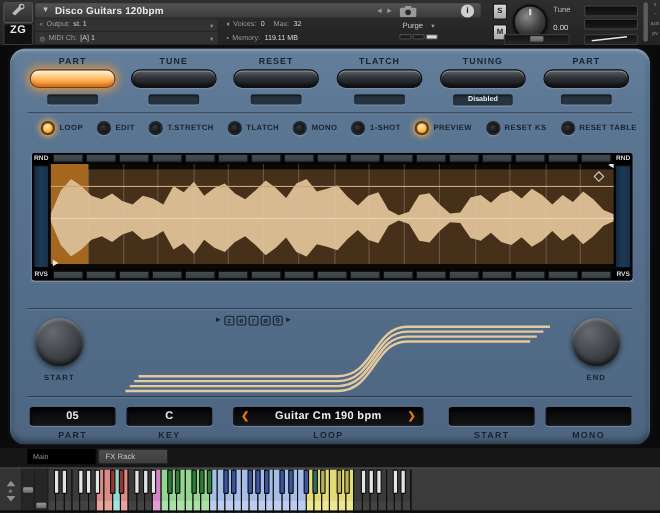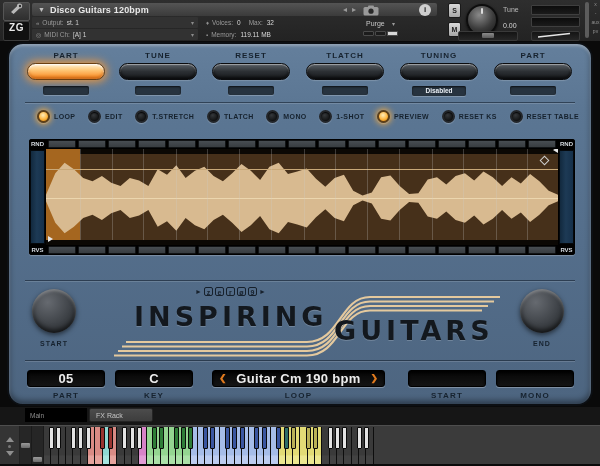--- a/index.html
+++ b/index.html
@@ -98,21 +98,21 @@
   .emblem .badge{width:9px;height:9px;border:1px solid #17212c;border-radius:2px;color:#17212c;
                  font-size:7px;font-weight:bold;line-height:9px;text-align:center;box-sizing:border-box;}
   .deco{position:absolute;color:#13181e;font-weight:bold;letter-spacing:4px;
         font-family:"DejaVu Sans",sans-serif;text-shadow:0 1px 0 rgba(255,255,255,.18);}
 
   
   .disp-group{position:absolute;text-align:center;}
   .disp{height:17px;background:linear-gradient(180deg,#060606,#141414);border:1px solid #000;border-radius:3px;box-sizing:border-box;
         box-shadow:inset 0 2px 3px rgba(0,0,0,.9), 0 1px 0 rgba(255,255,255,.28);
         display:flex;align-items:center;justify-content:center;position:relative;}
-  .disp .dtext{color:#ececec;font-size:13px;font-weight:bold;letter-spacing:.3px;}
+  .disp .dtext{color:#ececec;font-size:10px;font-weight:bold;letter-spacing:.3px;}
   .disp .chev{position:absolute;top:3px;color:#e07a1e;font-size:9px;font-weight:bold;line-height:1.1;}
   .disp .chev.l{left:6px;}
   .disp .chev.r{right:6px;}
   .disp-label{margin-top:4px;font-size:8px;font-weight:bold;letter-spacing:1.2px;color:#16222e;}
 
   
   .footer{position:absolute;left:0;top:407px;width:600px;height:18px;background:#161616;}
   .main-tabzone{position:absolute;left:25px;top:1px;width:62px;height:14px;background:#000;display:flex;align-items:center;}
   .main-tabzone span{color:#8f8f8f;font-size:6.5px;padding-left:5px;}
   .fx-tab{position:absolute;left:89px;top:1px;width:64px;height:14px;background:linear-gradient(180deg,#4c4c4c,#3d3d3d);
@@ -399,22 +399,20 @@
         <span class="badge">9</span>
         <span class="arrow">►</span>
       </div>
 
     <svg class="abs" style="left:103px;top:248px;" width="392" height="72" viewBox="0 0 392 72" id="swoosh">
         <path d="M 14 50 H 195 C 228 50, 228 5, 258 5 H 388" fill="none" stroke="#e4c99e" stroke-width="2.2"></path>
         <path d="M 10 54.5 H 195 C 228 54.5, 228 9.5, 258 9.5 H 382" fill="none" stroke="#e4c99e" stroke-width="2.2"></path>
         <path d="M 6 59 H 195 C 228 59, 228 14, 258 14 H 376" fill="none" stroke="#e4c99e" stroke-width="2.2"></path>
         <path d="M 2 63.5 H 195 C 228 63.5, 228 18.5, 258 18.5 H 370" fill="none" stroke="#e4c99e" stroke-width="2.2"></path>
       </svg>
-    <div class="deco" style="left:125px;top:257px;font-size:27px;">INSPIRING</div>
-    <div class="deco" style="left:325px;top:271px;font-size:27px;">GUITARS</div>
 
     <div class="sep" style="top:316px;"></div>
 
     <div id="bottom-controls">
         <div class="disp-group" style="left: 18px; top: 326px; width: 78px;">
           <div class="disp">
             <span class="dtext">05</span>
           </div>
           <div class="disp-label">PART</div>
         </div>

